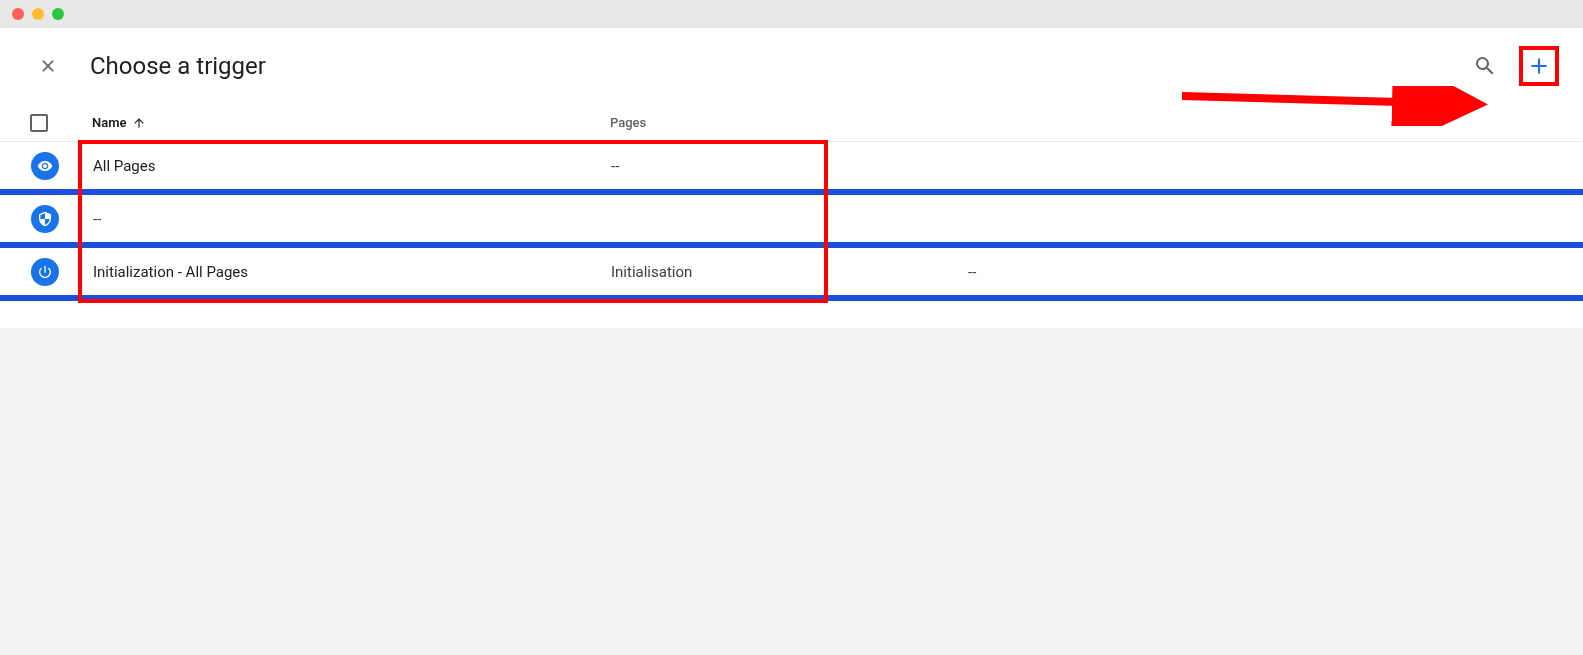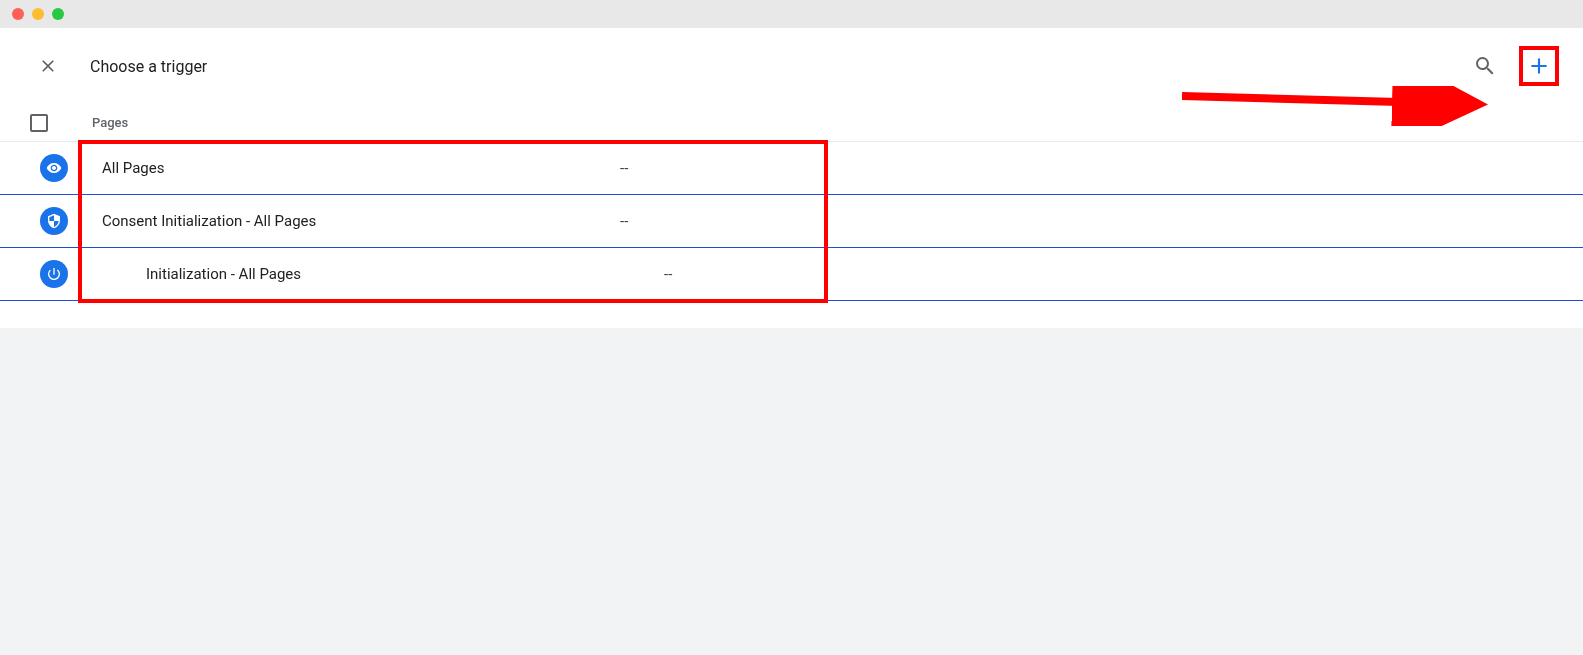--- a/index.html
+++ b/index.html
@@ -35,21 +35,21 @@
       padding: 0 24px 0 36px;
     }
     .close-btn {
       width: 24px; height: 24px;
       display: flex; align-items: center; justify-content: center;
       color: #5f6368;
       cursor: pointer;
       margin-right: 30px;
     }
     .panel-title {
-      font-size: 16px;
+      font-size: 24px;
       color: #202124;
       font-weight: 400;
       flex: 1;
       letter-spacing: 0;
     }
     .header-actions {
       display: flex;
       align-items: center;
       gap: 18px;
     }
@@ -87,22 +87,22 @@
       width: 18px; height: 18px;
       border: 2px solid #5f6368;
       border-radius: 2px;
       cursor: pointer;
     }
     .table-body { position: relative; }
     .row {
       display: flex;
       align-items: center;
       height: 53px;
-      padding: 0 24px 0 40px;
-      border-bottom: 1px solid #1d4ed8;
+      padding: 0 24px 0 31px;
+      border-bottom: 6px solid #1d4ed8;
       font-size: 15px;
       color: #3c4043;
       background: #fff;
       cursor: pointer;
     }
     .row-icon-wrap { width: 62px; display: flex; align-items: center; }
     .row-icon {
       width: 28px; height: 28px; border-radius: 50%;
       background: #1a73e8;
       display: flex; align-items: center; justify-content: center;
@@ -158,20 +158,26 @@
             </svg>
         </div>
       </div>
     </div>
   </div>
 
   <div class="table-header">
     <div class="col-check">
       <div class="checkbox"></div>
     </div>
+    <div class="col-name">
+      <span>Name</span>
+      <svg width="14" height="14" viewBox="0 0 24 24">
+          <path fill="currentColor" d="M4 12l1.41 1.41L11 7.83V20h2V7.83l5.58 5.59L20 12l-8-8-8 8z"></path>
+        </svg>
+    </div>
     <div class="col-type">
       <span>Pages</span>
     </div>
   </div>
 
   <div class="table-body">
     <div class="highlight-box"></div>
 
     <div class="row">
       <div class="row-icon-wrap">
@@ -186,33 +192,33 @@
     </div>
 
     <div class="row">
       <div class="row-icon-wrap">
         <div class="row-icon">
           <svg width="16" height="16" viewBox="0 0 24 24">
               <path fill="currentColor" d="M12 1L3 5v6c0 5.55 3.84 10.74 9 12 5.16-1.26 9-6.45 9-12V5l-9-4zm0 10.99h7c-.53 4.12-3.28 7.79-7 8.94V12H5V6.3l7-3.11v8.8z"></path>
             </svg>
         </div>
       </div>
-      <div class="col-name" style="font-weight:400;">Consent Initialization - All Pages</div>
       <div class="col-filter">--</div>
     </div>
 
     <div class="row">
       <div class="row-icon-wrap">
         <div class="row-icon">
           <svg width="16" height="16" viewBox="0 0 24 24">
               <path fill="currentColor" d="M13 3h-2v10h2V3zm4.83 2.17l-1.42 1.42A6.92 6.92 0 0119 12c0 3.87-3.13 7-7 7s-7-3.13-7-7c0-2.03.86-3.85 2.24-5.13L5.83 5.46A8.93 8.93 0 003 12c0 4.97 4.03 9 9 9s9-4.03 9-9c0-2.58-1.09-4.91-2.83-6.54z"></path>
             </svg>
         </div>
       </div>
-      <div class="col-name" style="font-weight:400;margin-left:44px;">Initialization - All Pages</div>
+      <div class="col-name" style="font-weight:400;">Initialization - All Pages</div>
+      <div class="col-type">Initialisation</div>
       <div class="col-filter">--</div>
     </div>
   </div>
 </div>
 
 <svg class="arrow-annotation" viewBox="0 0 316 40">
   <defs>
     <marker id="arrhead" markerWidth="12" markerHeight="12" refX="10" refY="6" orient="auto">
       <path d="M0,0 L12,6 L0,12 Z" fill="#ff0000"></path>
     </marker>

